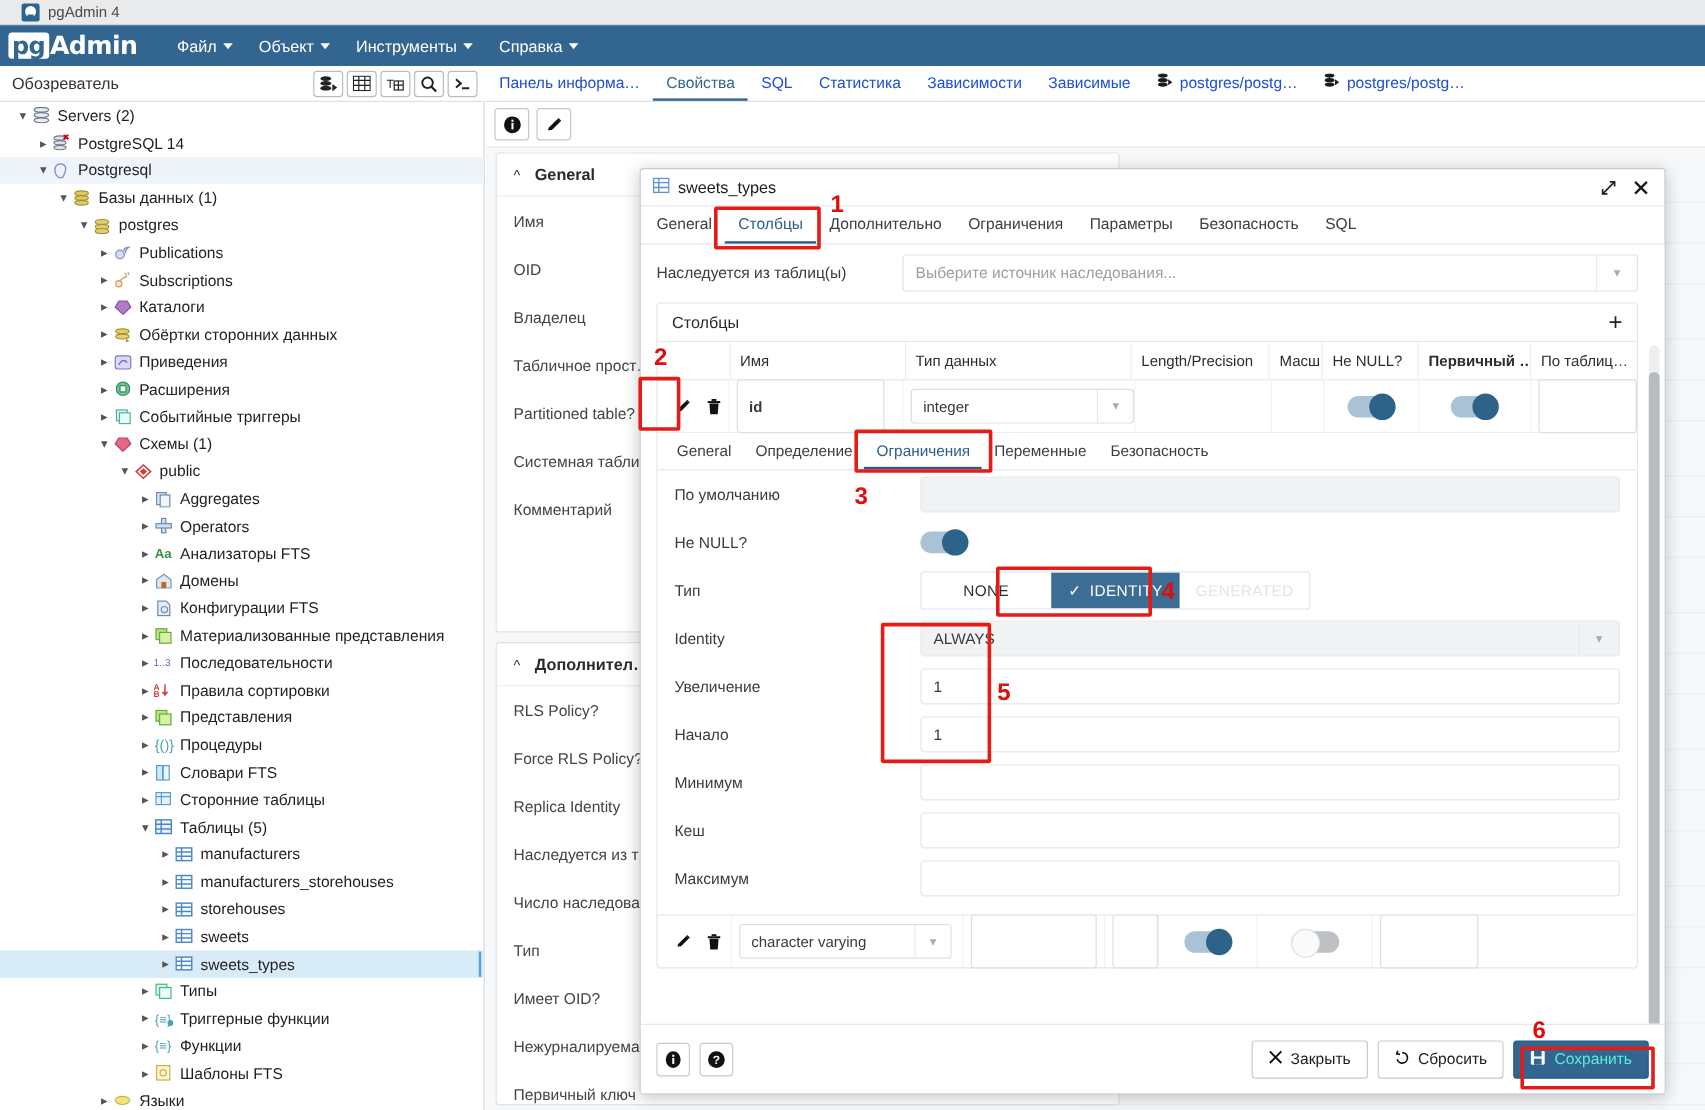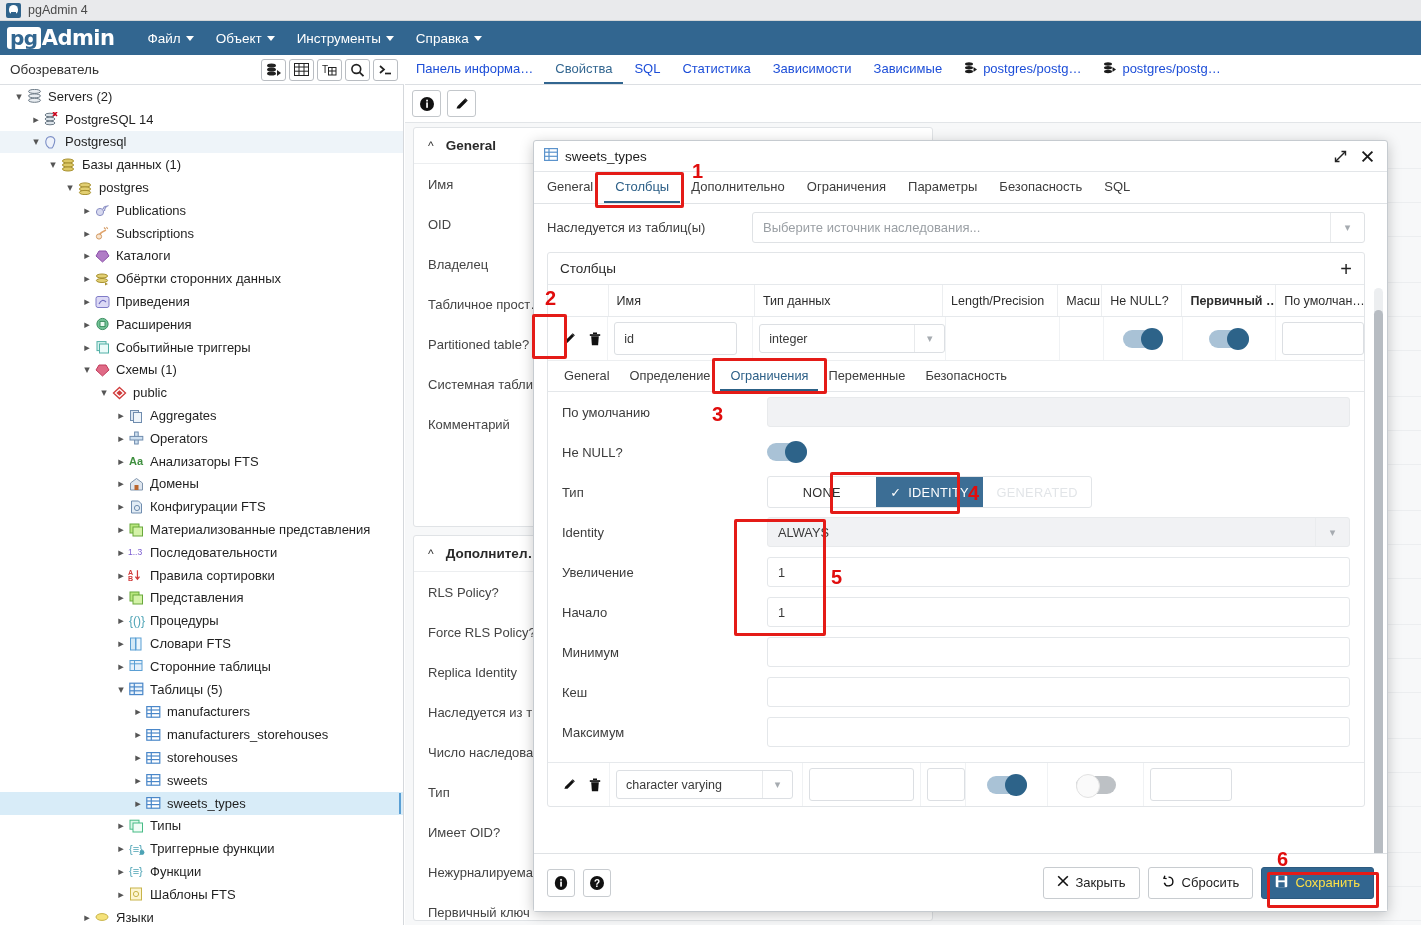--- a/index.html
+++ b/index.html
@@ -12,21 +12,21 @@
     color: #222;
     background: #fff;
   }
   #root { position: relative; width: 1421px; height: 925px; }
 
   
   .os-titlebar {
     position: absolute; left:0; top:0; width:1421px; height:21px;
     background: #e9eaec;
     border-bottom: 1px solid #d2d4d6;
-    display: flex; align-items: center; gap: 7px; padding-left: 6px;
+    display: flex; align-items: center; gap: 7px; padding-left: 18px;
   }
   .os-title-text { font-size: 12.5px; color: #4a4a4a; }
   .pg-logo-mini {
     width: 15px; height: 15px; border-radius: 2px;
     background: #31648c;
     position: relative; flex: 0 0 auto;
   }
   .pg-logo-mini::before{
     content:""; position:absolute; left:3px; top:2px; width:9px; height:9px;
     border-radius: 50% 50% 45% 45%;
@@ -180,23 +180,24 @@
 
   .grid-header { display:flex; height:32px; border-bottom:1px solid #e6e9ec; }
   .gh {
     font-size:12.5px; color:#2d2d2d; display:flex; align-items:center; padding-left:8px;
     border-right:1px solid #eceef0; overflow:hidden; white-space:nowrap;
   }
   .grid-row { display:flex; height:44px; align-items:center; border-bottom:1px solid #eceef0;}
   .gc { display:flex; align-items:center; padding-left:6px; border-right:1px solid #f0f2f4;
         height:100%; }
   .cell-input {
-    height:33px; border:1px solid #dcdfe3; border-radius:3px; background:#fff;
+    height:45px; border:1px solid #dcdfe3; border-radius:3px; background:#fff;
     font-size:12.5px; color:#3a3a3a; display:flex; align-items:center; padding-left:9px;
     width: 100%;
+    font-weight: bold;
   }
   .cell-select {
     height:29px; border:1px solid #dcdfe3; border-radius:3px; background:#fff;
     font-size:12.5px; color:#3a3a3a; display:flex; align-items:center; padding-left:9px;
     width:100%;
   }
   .cell-select .cs-caret { margin-left:auto; width:30px; text-align:center; color:#a6abb0;
        border-left:1px solid #e8eaec; font-size:11px; height:100%; display:flex;align-items:center;justify-content:center;}
   .icon-btn { width:22px;height:22px;display:flex;align-items:center;justify-content:center;
               font-size:13px; color:#111; }
@@ -244,21 +245,21 @@
     display:flex; align-items:center; padding:0 13px; gap:8px;
   }
   .circ-btn {
     width:28px;height:28px;border:1px solid #c8ccd0;border-radius:3px;background:#fff;
     display:flex;align-items:center;justify-content:center;font-size:13px;color:#111;
   }
   .btn {
     height:32px; padding:0 13px; border:1px solid #c8ccd0; border-radius:3px; background:#fff;
     display:flex;align-items:center;gap:7px; font-size:13px; color:#1d1d1d;
   }
-  .btn.primary { background:#326690; border-color:#2c5a80; color:#fde047; }
+  .btn.primary { background:#326690; border-color:#2c5a80; color:#5eead4; }
 
   
   .dsb { position:absolute; right:4px; top:84px; width:9px; height:636px;
          background:#eceef0; border-radius:5px; }
   .dsb > i { display:block; position:absolute; left:0; top:22px; width:9px; height:590px;
              background:#b7bcc2; border-radius:5px; }
 
   
   .redbox { position:absolute; border:3px solid #e41b17; border-radius:2px; pointer-events:none; }
   .rednum { position:absolute; color:#e00d0d; font-weight:bold; font-size:20px;
@@ -946,21 +947,21 @@
         </div>
 
         <div class="grid-header">
           <div class="gh" style="width:62px;"></div>
           <div class="gh" style="width:150px;">Имя</div>
           <div class="gh" style="width:193px;">Тип данных</div>
           <div class="gh" style="width:118px;">Length/Precision</div>
           <div class="gh" style="width:45px;">Масш…</div>
           <div class="gh" style="width:82px;">Не NULL?</div>
           <div class="gh" style="width:96px;font-weight:bold;">Первичный …</div>
-          <div class="gh" style="width:90px; border-right:none;">По умолчан…</div>
+          <div class="gh" style="width:90px; border-right:none;">По таблиц…</div>
         </div>
 
         <div class="grid-row">
           <div class="gc" style="width:62px; gap:4px; padding-left:10px;">
             <span class="icon-btn">
               <svg width="15" height="15" viewBox="0 0 16 16">
                 <path d="M2.5 12.5 L3.6 10.1 L10.6 3.1 L12.9 5.4 L5.9 12.4 Z" fill="#111"></path>
                 <path d="M11.4 2.3 L13.7 4.6 L12.9 5.4 L10.6 3.1 Z" fill="#111"></path>
               </svg>
             </span>

